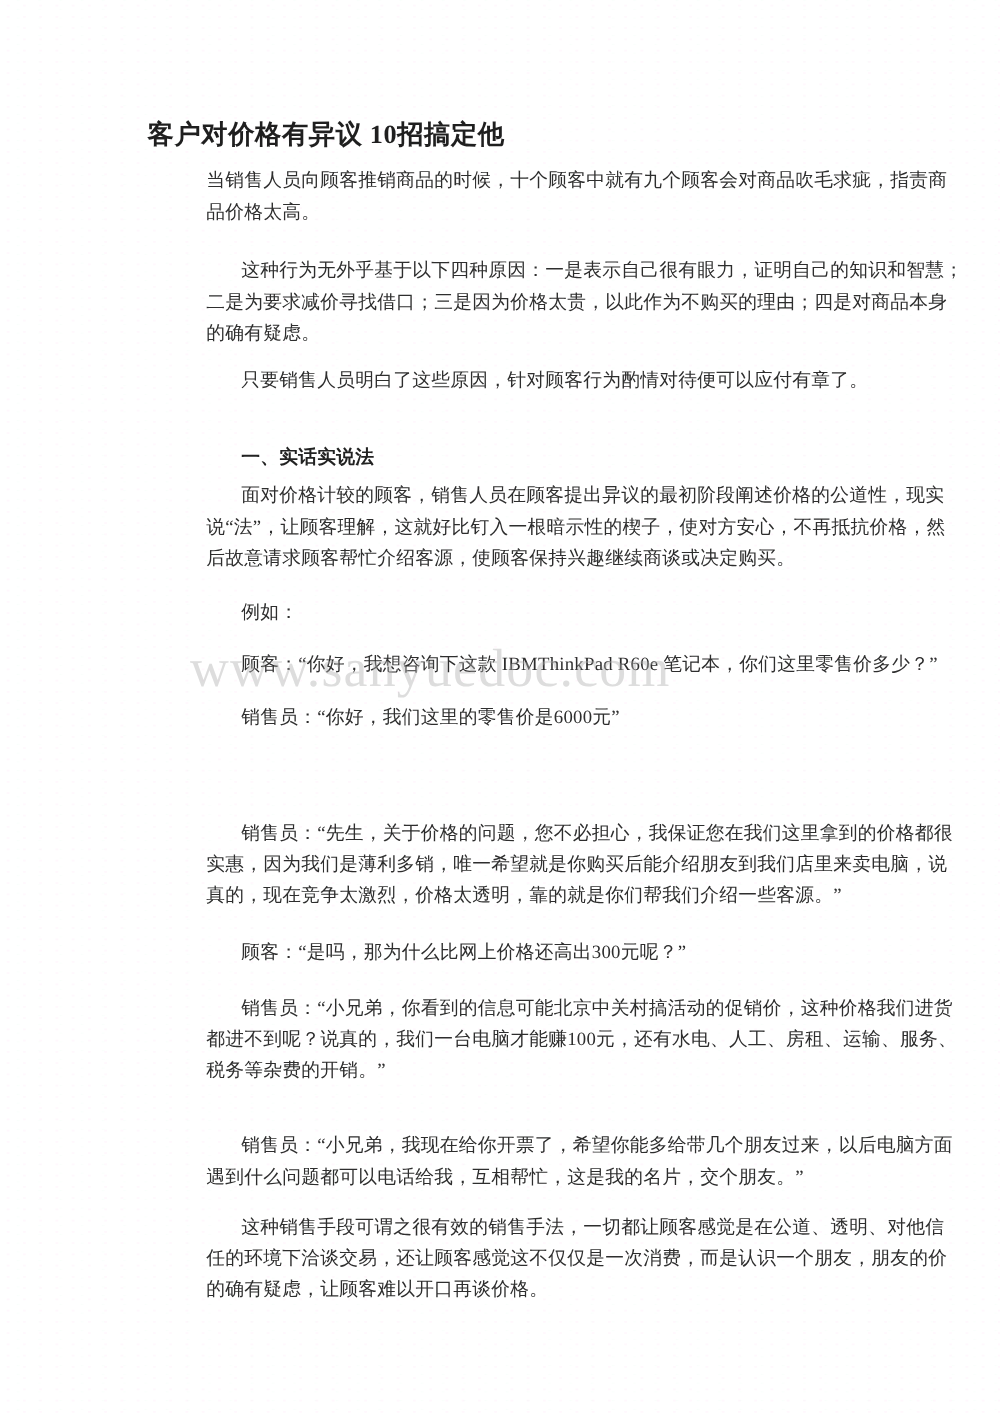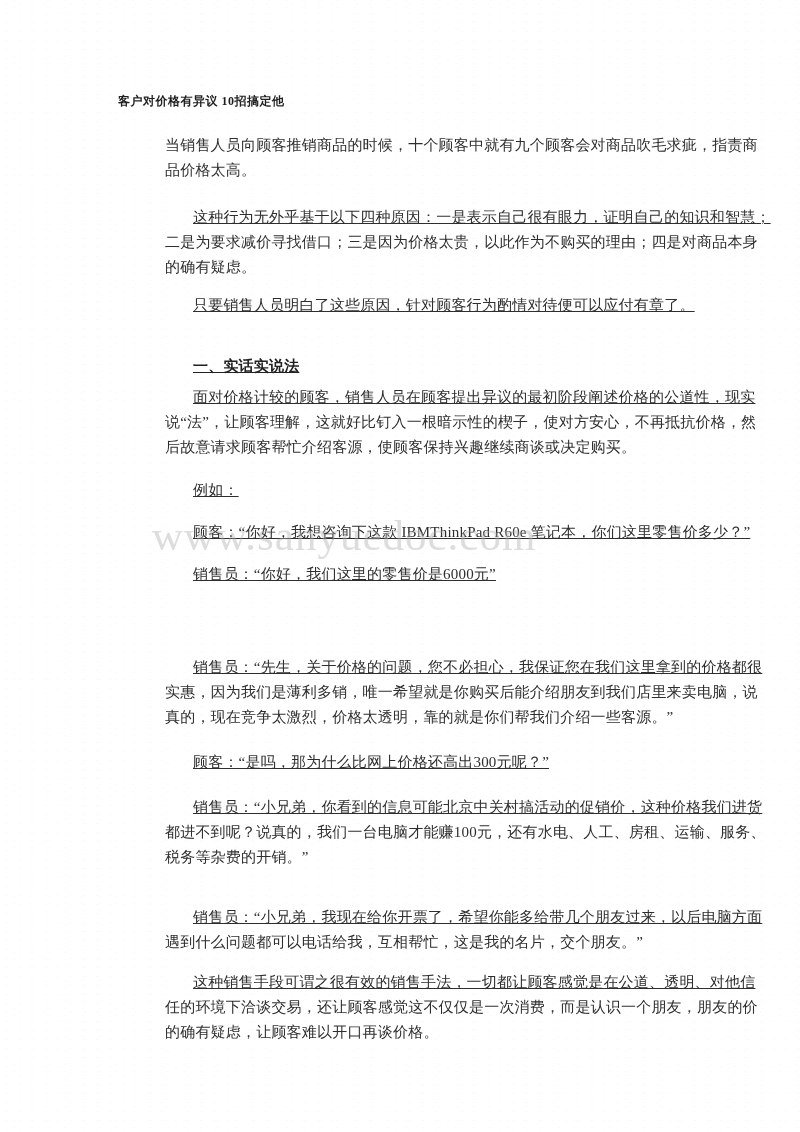--- a/index.html
+++ b/index.html
@@ -16,38 +16,38 @@
     background-image:
       radial-gradient(rgba(255,190,235,0.10) 1px, transparent 1.2px),
       radial-gradient(rgba(190,245,210,0.09) 1px, transparent 1.2px);
     background-size:13px 9px,17px 7px;
     background-position:0 0,6px 4px;
   }
   .doc-title{
     position:absolute;
     left:118px;top:93px;
     margin:0;
-    font-size:12px;
+    font-size:21px;
     font-weight:bold;
     color:#1f1f1f;
     letter-spacing:0.5px;
     white-space:nowrap;
   }
   .para{
     position:absolute;
     left:118px;
     width:572px;
     font-size:15px;
     line-height:25px;
     color:#2e2e2e;
     letter-spacing:0.2px;
     margin-left:47px;
   }
   .para .line{white-space:nowrap;}
-  .ind{text-indent:28px;text-decoration:underline;}
+  .ind{text-indent:28px;}
   .bold{font-weight:bold;color:#222;}
   .watermark{
     position:absolute;
     left:152px;top:508px;
     font-size:43px;
     line-height:56px;
     font-family:Liberation Serif, serif;
     color:rgba(175,175,175,0.42);
     letter-spacing:1px;
     white-space:nowrap;

